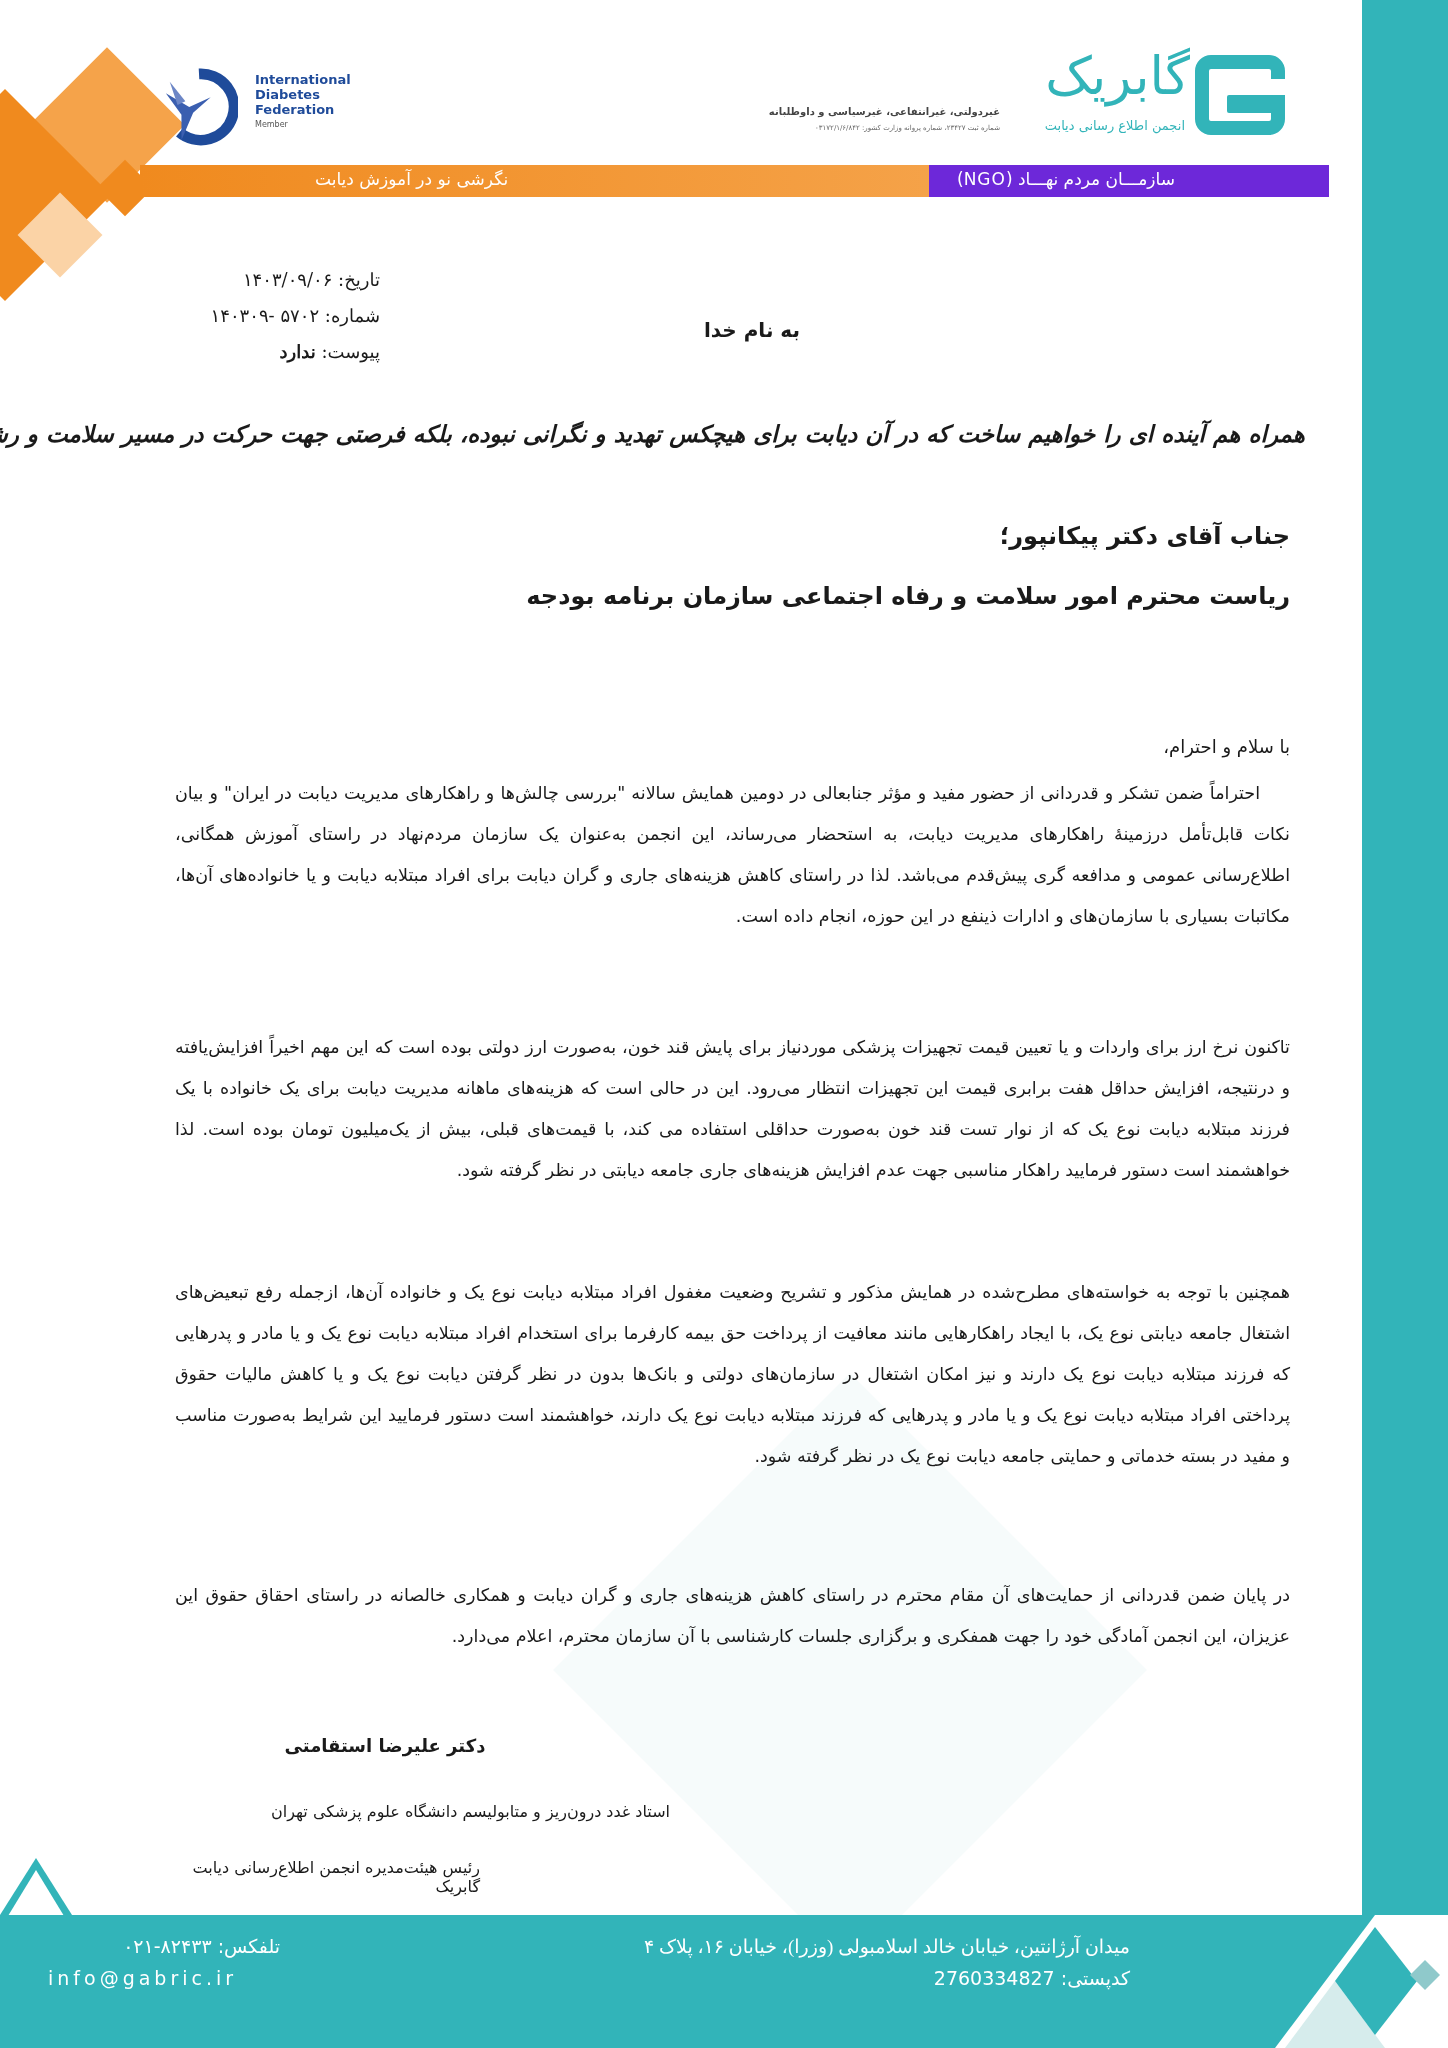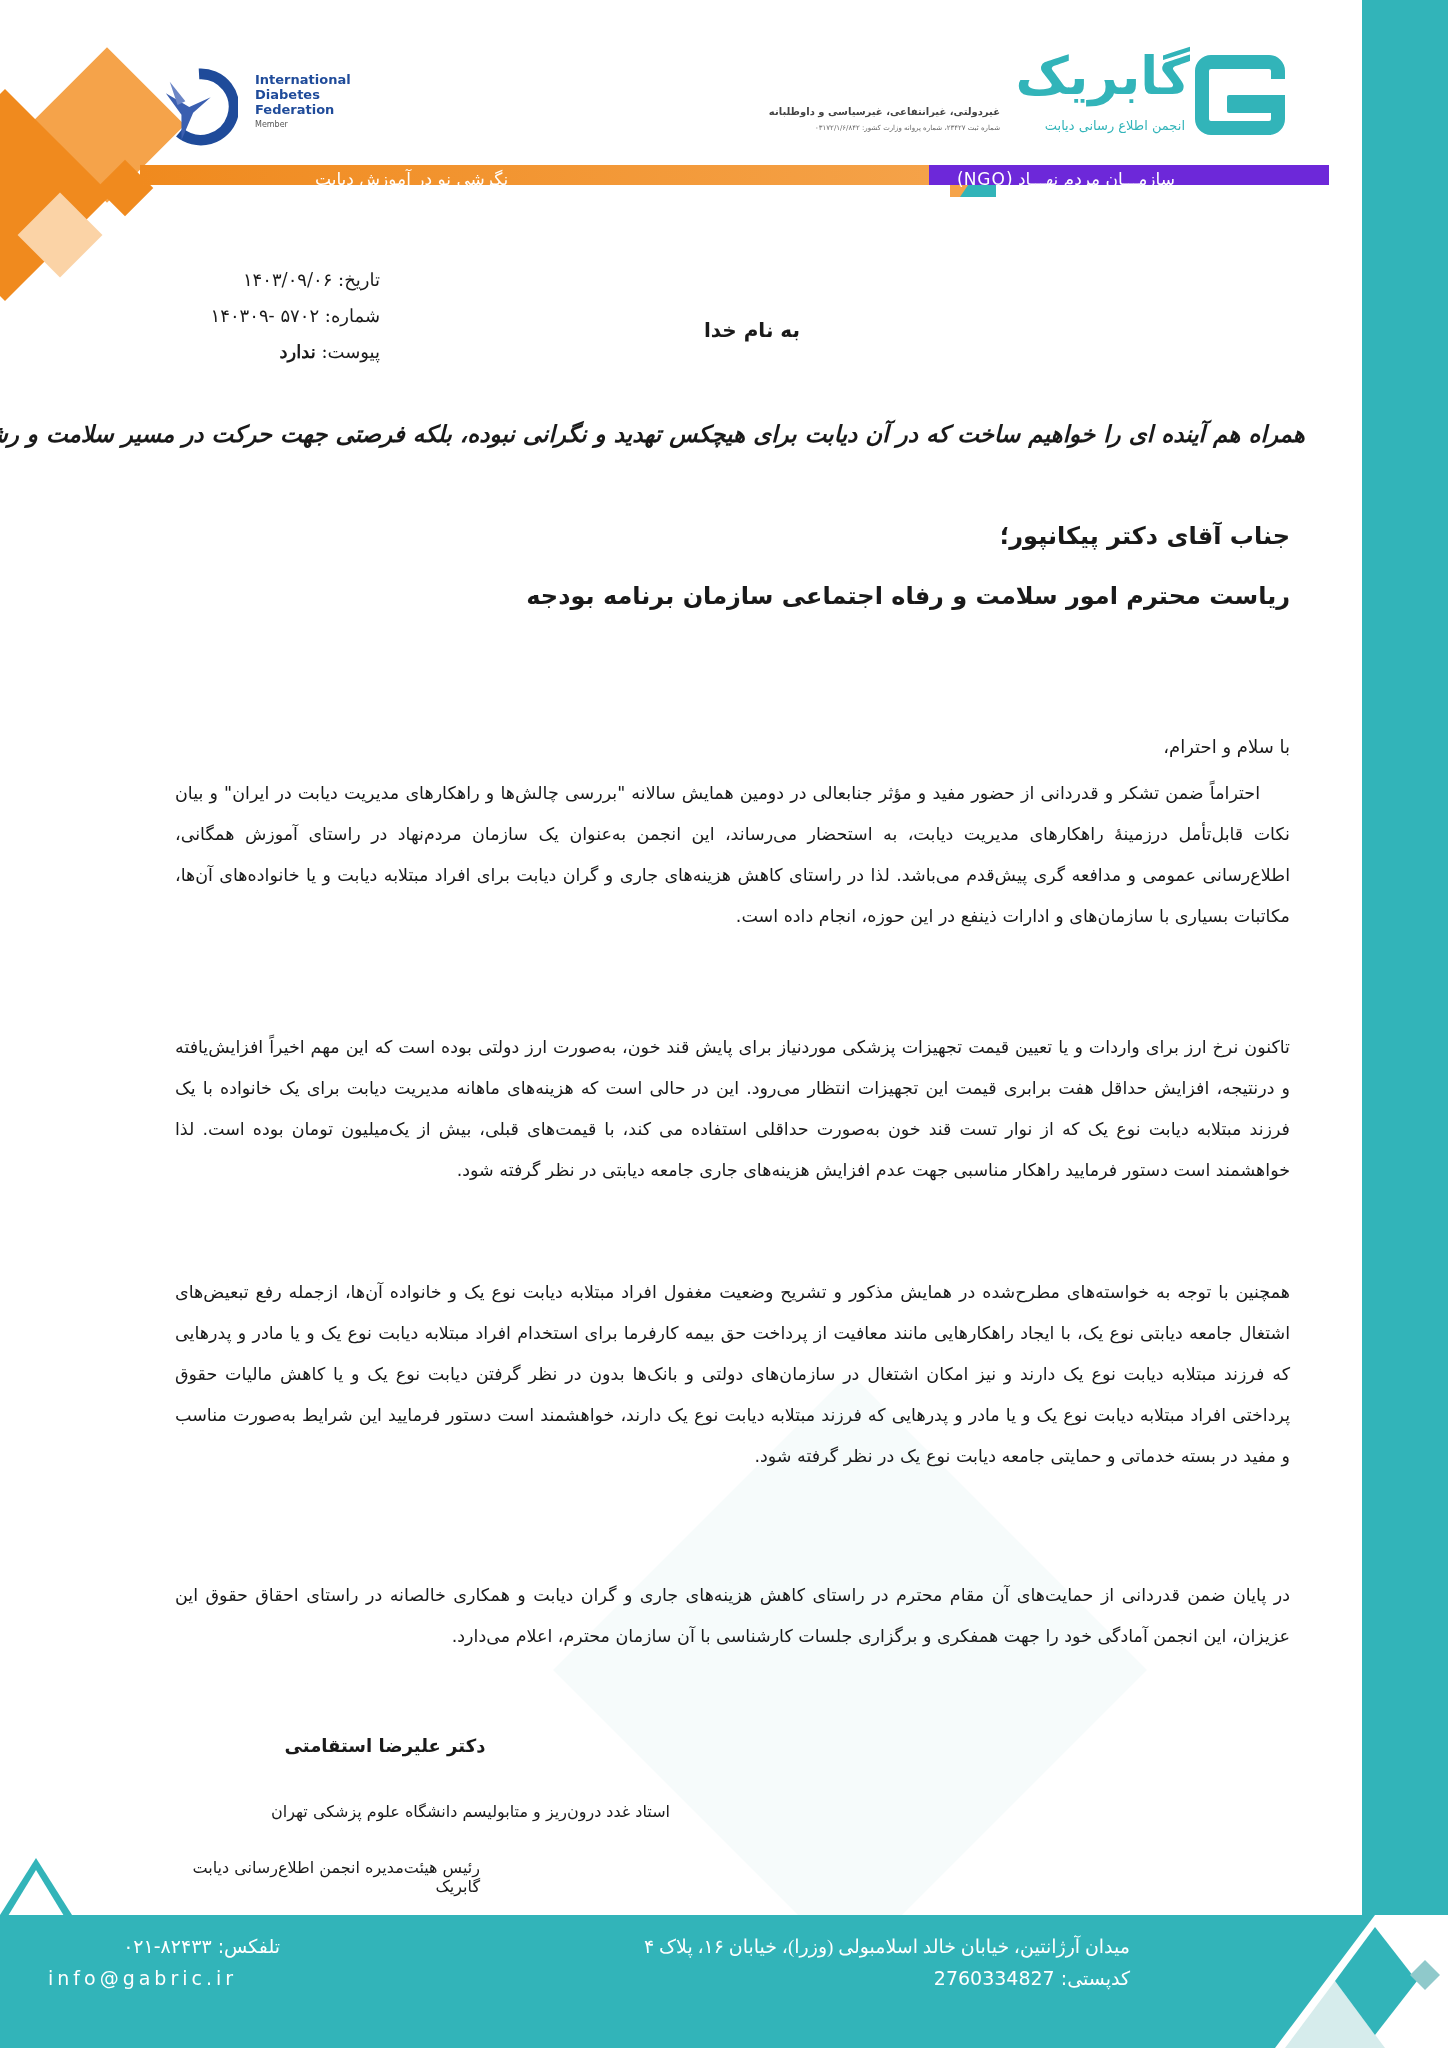--- a/index.html
+++ b/index.html
@@ -3,36 +3,36 @@
 <meta charset="utf-8">
 <style>
   * { box-sizing: border-box; margin: 0; padding: 0; }
   html, body { width: 1448px; height: 2048px; overflow: hidden; background: #ffffff; }
   body { position: relative; font-family: "DejaVu Sans", "Liberation Sans", sans-serif; color: #1a1a1a; }
 
   
   .right-stripe { position: absolute; left: 1362px; top: 0; width: 86px; height: 2048px; background: #32b4b9; }
 
   
-  .hdr-band { position: absolute; top: 165px; height: 20px; }
+  .hdr-band { position: absolute; top: 165px; height: 32px; }
   .hdr-band.orange { left: 140px; width: 820px; background: linear-gradient(90deg,#f08a1e,#f5a34a); }
   .hdr-band.teal { left: 929px; width: 400px; background: #6d28d9; }
   .hdr-band .band-text { position: absolute; top: 4px; color: #fff; font-size: 17px; direction: rtl; white-space: nowrap; }
   .hdr-band.orange .band-text { left: 175px; }
   .hdr-band.teal .band-text { left: 28px; letter-spacing: 1px; }
   .band-slant { position: absolute; top: 165px; width: 36px; height: 32px; }
   .band-slant.o { left: 950px; background: #f5a34a; clip-path: polygon(0 0,100% 0,40% 100%,0 100%); }
   .band-slant.t { left: 960px; background: #32b4b9; clip-path: polygon(60% 0,100% 0,100% 100%,0 100%); }
 
   .diamond { position: absolute; transform: rotate(45deg); }
 
   .gabric-logo { position: absolute; left: 1195px; top: 55px; width: 90px; height: 80px; border: 14px solid #32b4b9; border-radius: 16px; }
   .gabric-logo .inner { position: absolute; left: 18px; top: 26px; width: 46px; height: 18px; background: #32b4b9; border-radius: 2px; }
   .gabric-logo .cut { position: absolute; right: -16px; top: 10px; width: 24px; height: 16px; background: #fff; }
-  .gabric-name { position: absolute; left: 1025px; top: 50px; width: 165px; text-align: right; direction: rtl; font-size: 52px; font-weight: bold; color: #32b4b9; line-height: 1; }
+  .gabric-name { position: absolute; left: 1025px; top: 50px; width: 165px; text-align: right; direction: rtl; font-size: 52px; font-weight: normal; color: #32b4b9; line-height: 1; }
   .gabric-sub { position: absolute; left: 1015px; top: 118px; width: 170px; text-align: right; direction: rtl; font-size: 13px; color: #32b4b9; }
 
   .ngo-line1 { position: absolute; left: 700px; top: 106px; width: 300px; text-align: right; direction: rtl; font-size: 10px; color: #444; font-weight: bold; }
   .ngo-line2 { position: absolute; left: 700px; top: 124px; width: 300px; text-align: right; direction: rtl; font-size: 7px; color: #666; }
 
   .idf-mark { position: absolute; left: 160px; top: 68px; width: 78px; height: 78px; }
   .idf-text { position: absolute; left: 255px; top: 72px; color: #1f4b9a; font-weight: bold; font-size: 13px; line-height: 15px; }
   .idf-member { font-size: 8px; font-weight: normal; color: #555; }
 
   

